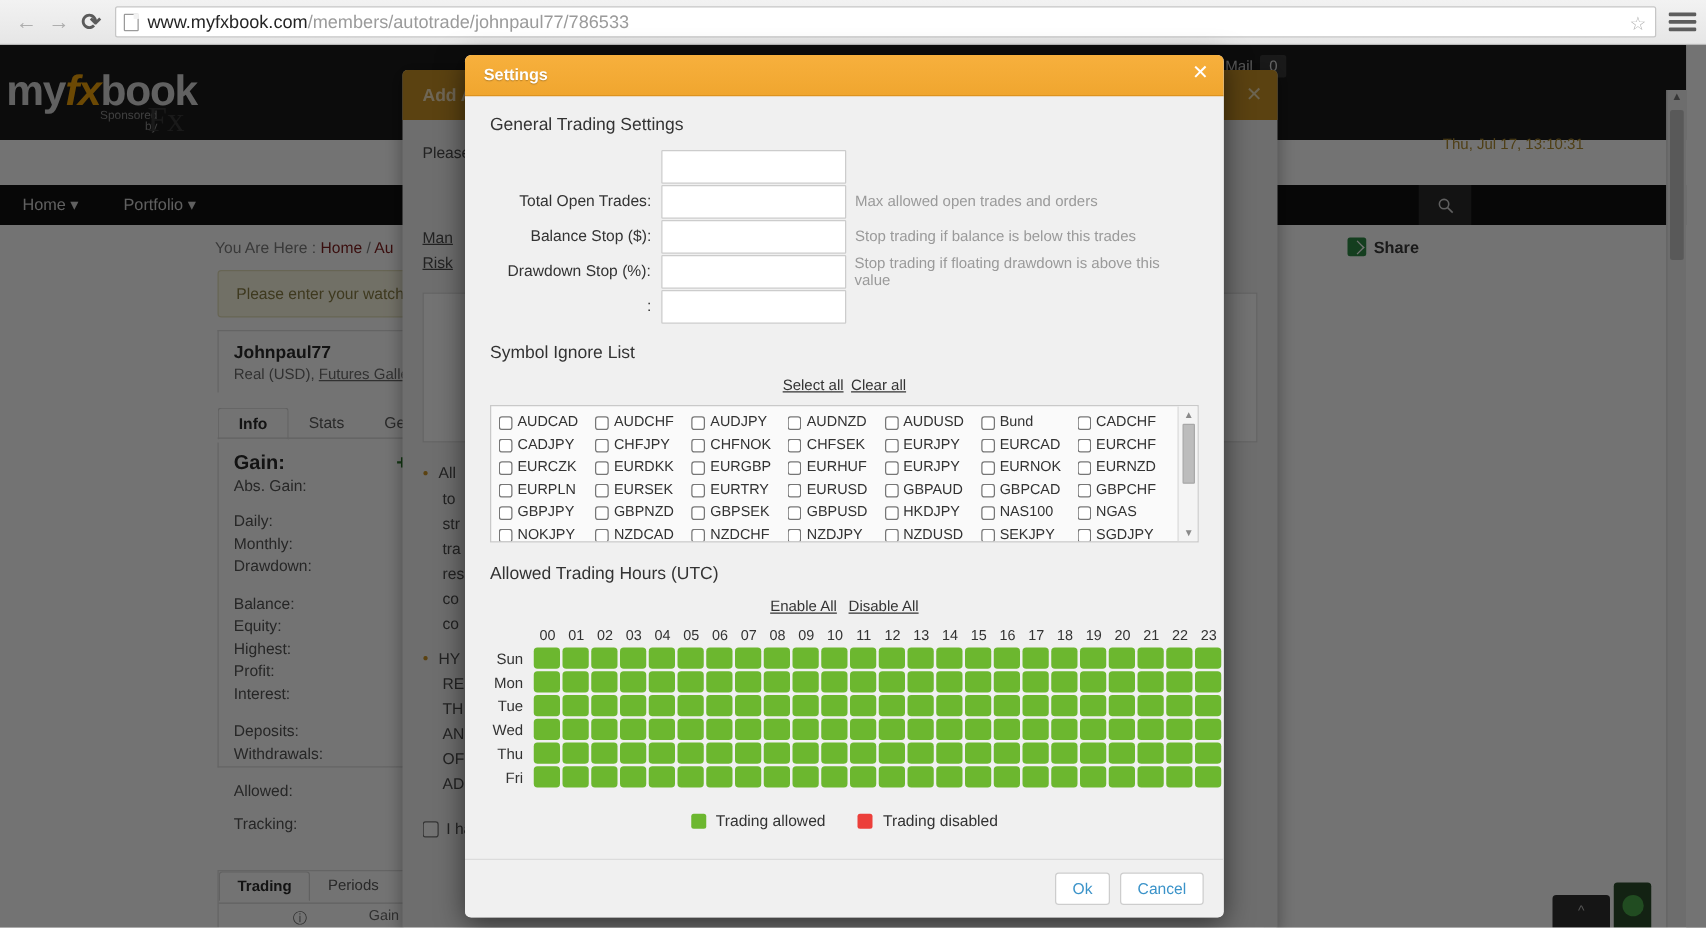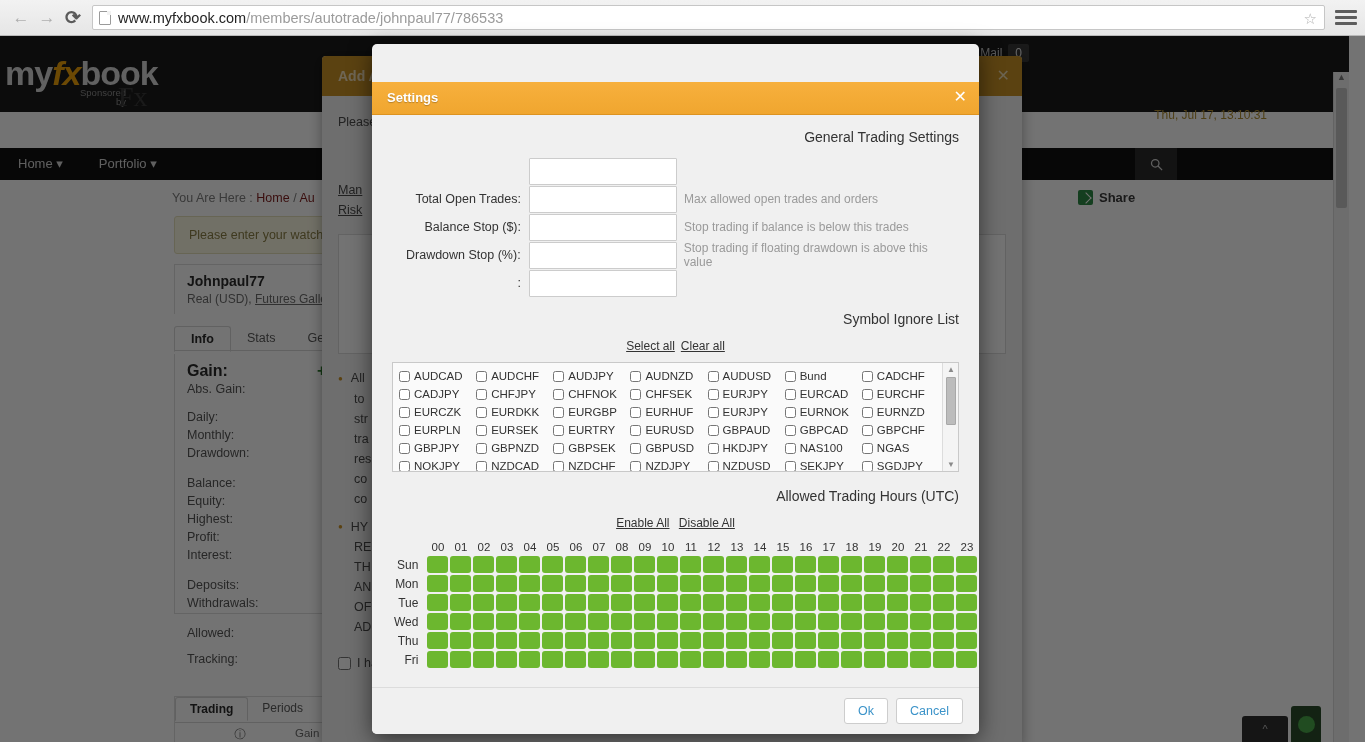--- a/index.html
+++ b/index.html
@@ -152,32 +152,31 @@
     border-radius: 5px;
     box-shadow: 0 5px 22px rgba(0,0,0,.55);
     display: flex; flex-direction: column;
     overflow: hidden;
   }
   #dialog-header {
     height: 33px; flex: none;
     background: linear-gradient(#f7b03d, #f0a62f);
     border-bottom: 1px solid #dd9320;
     position: relative;
-    margin-top: 38px;
   }
   #dialog-title { position:absolute; left: 15px; top: 8px; font-size:13px; font-weight:bold; color:#fff;
                   text-shadow: 0 1px 1px rgba(0,0,0,.25);}
   #dialog-close { position:absolute; right: 12px; top: 6px; font-size:16px; color:#fff; line-height:18px;}
 
   #dialog-body {
     flex: 1; overflow: hidden; background: #f0f0f0;
     padding: 14px 20px 0 20px;
   }
   .section-title {
-    text-align:right; font-size: 14px; color: #333; margin-bottom: 12px;
+    text-align:left; font-size: 14px; color: #333; margin-bottom: 12px;
   }
   .sub-links { text-align:center; font-size: 12px; margin-bottom: 9px; }
   .sub-links a { color: #333; text-decoration: underline; margin: 0 3px; }
 
   
   .form-grid { margin-bottom: 14px; }
   .form-row { display:flex; align-items:center; height: 28px; }
   .form-label { width: 137px; text-align: right; padding-right: 8px; font-size: 12.5px; color: #333; }
   .form-input {
     width: 148px; height: 27px; background:#fff;

